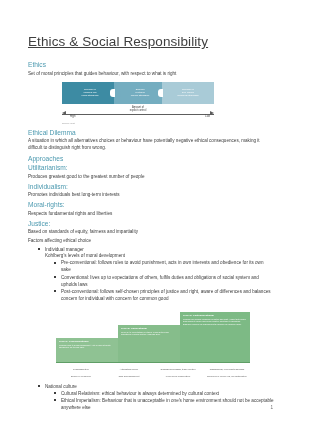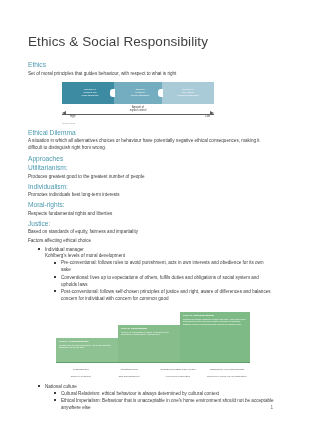--- a/index.html
+++ b/index.html
@@ -7,21 +7,21 @@
     width:300px;height:424px;overflow:hidden;
     background:#ffffff;
     font-family:"Liberation Sans", sans-serif;
     color:#3b3b3b;
     -webkit-font-smoothing:antialiased;
   }
   .page{position:relative;width:300px;height:424px;box-sizing:border-box;padding:34px 26px 0 28px;}
 
   .doc-title{
     font-size:13.5px;font-weight:400;color:#3f3f3f;
-    letter-spacing:0.1px;line-height:1.2;margin:0 0 11px 0;
+    letter-spacing:0.1px;line-height:1.2;margin:0 0 11px 0;text-decoration:underline;
   }
   .h2{
     font-size:6.6px;color:#4d9ab0;font-weight:400;
     margin:0 0 1.5px 0;line-height:1.25;
   }
   .body{
     font-size:4.6px;line-height:1.45;color:#3d3d3d;
     margin:0 0 3px 0;
   }
   .body.tight{margin-bottom:2px;}

